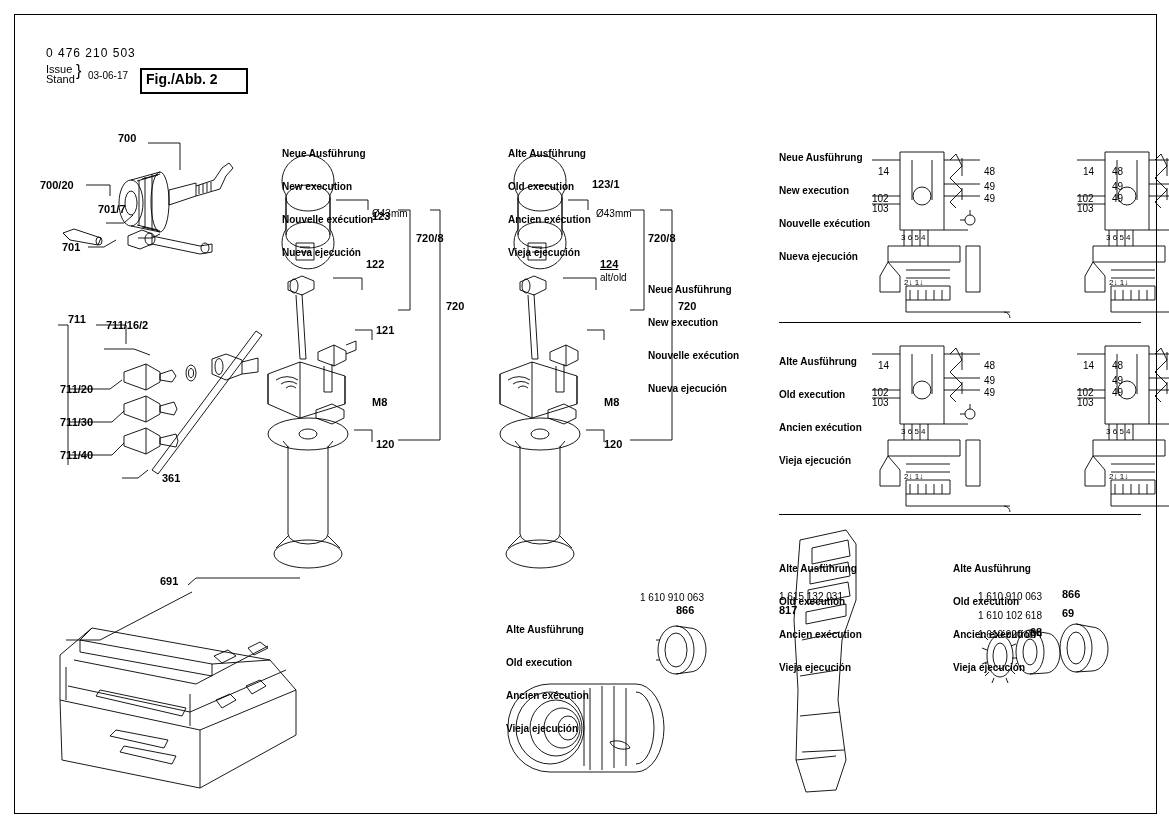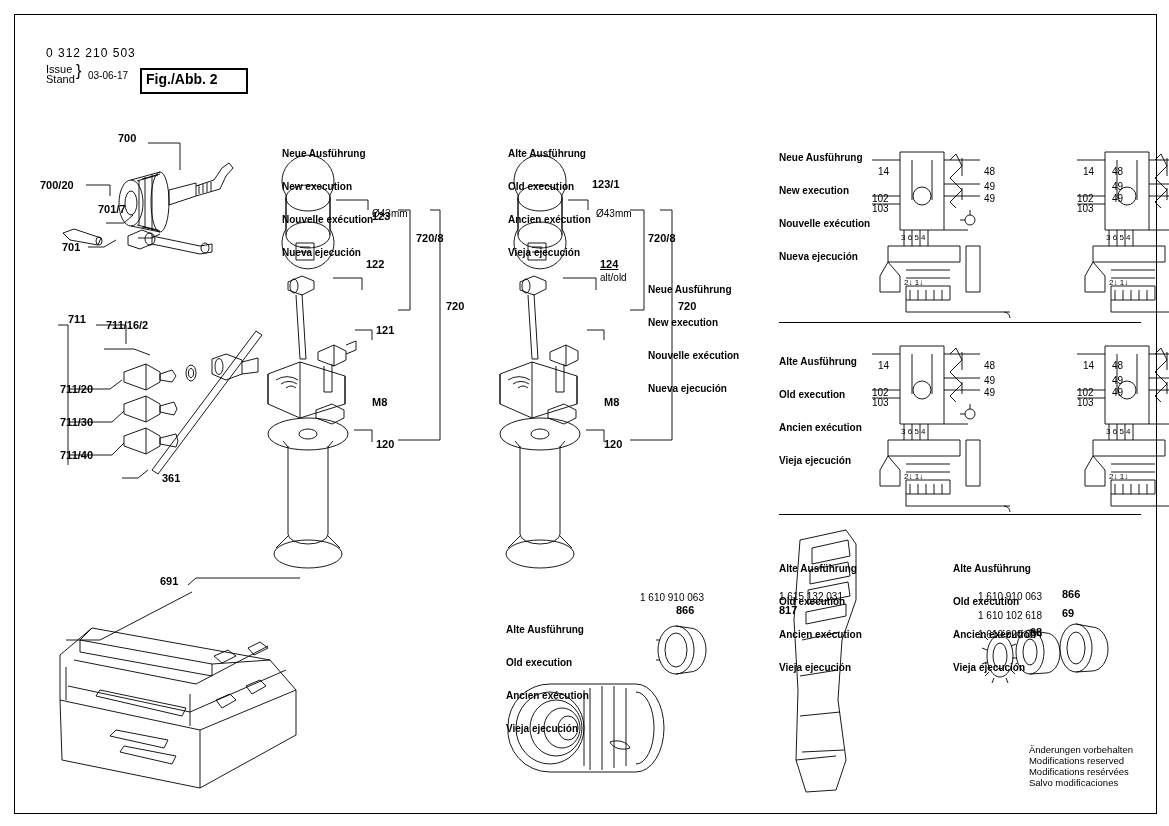--- a/index.html
+++ b/index.html
@@ -20,21 +20,21 @@
   svg{position:absolute;left:0;top:0;overflow:visible;}
   .footer{position:absolute;right:36px;bottom:38px;text-align:left;font-size:9.5px;line-height:11px;}
 </style>
 </head>
 <body>
 
 <div class="page">
 
   <div class="border"></div>
 
-  <div class="hdr-code">0 312 210 503</div>
+  <div class="hdr-code">0 476 210 503</div>
   <div class="hdr-issue">
     <div>Issue</div>
     <div>Stand</div>
   </div>
   <div class="hdr-brace">}</div>
   <div class="hdr-date">03-06-17</div>
   <div class="figbox"></div>
   <div class="figtxt">Fig./Abb. 2</div>
 
   <svg width="1169" height="826">
@@ -471,20 +471,14 @@
   <div class="t" style="left:779px;top:591px;">1 615 132 031</div>
   <div class="num" style="left:779px;top:604px;">817</div>
 
   <div class="t" style="left:978px;top:591px;">1 610 910 063</div>
   <div class="num" style="left:1062px;top:588px;">866</div>
   <div class="t" style="left:978px;top:610px;">1 610 102 618</div>
   <div class="num" style="left:1062px;top:607px;">69</div>
   <div class="t" style="left:978px;top:629px;">1 610 920 004</div>
   <div class="num" style="left:1030px;top:626px;">68</div>
 
-  <div class="footer">
-    <div>Änderungen vorbehalten</div>
-    <div>Modifications reserved</div>
-    <div>Modifications resérvées</div>
-    <div>Salvo modificaciones</div>
-  </div>
 
 </div>
 
 </body></html>

